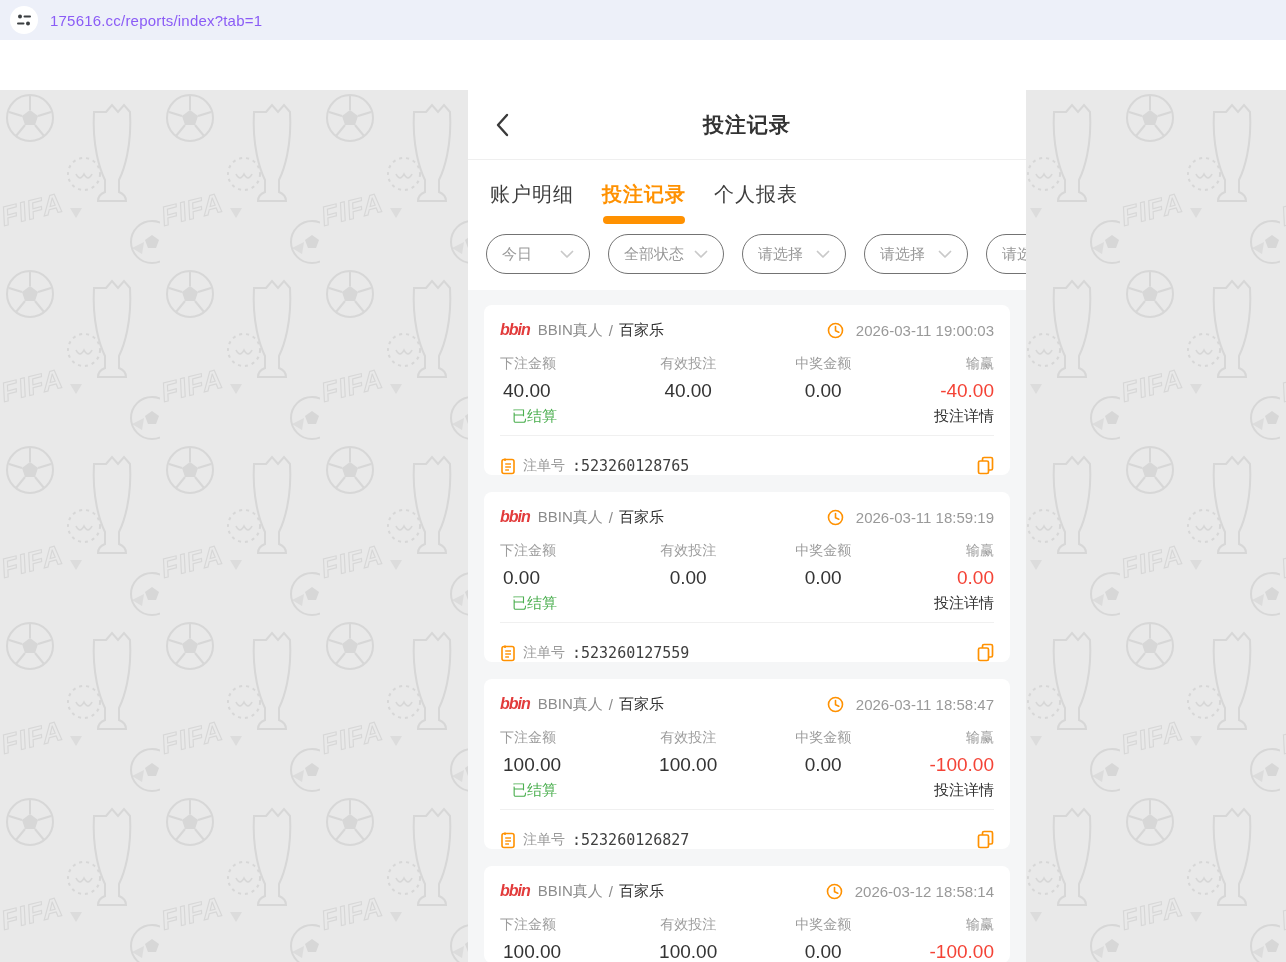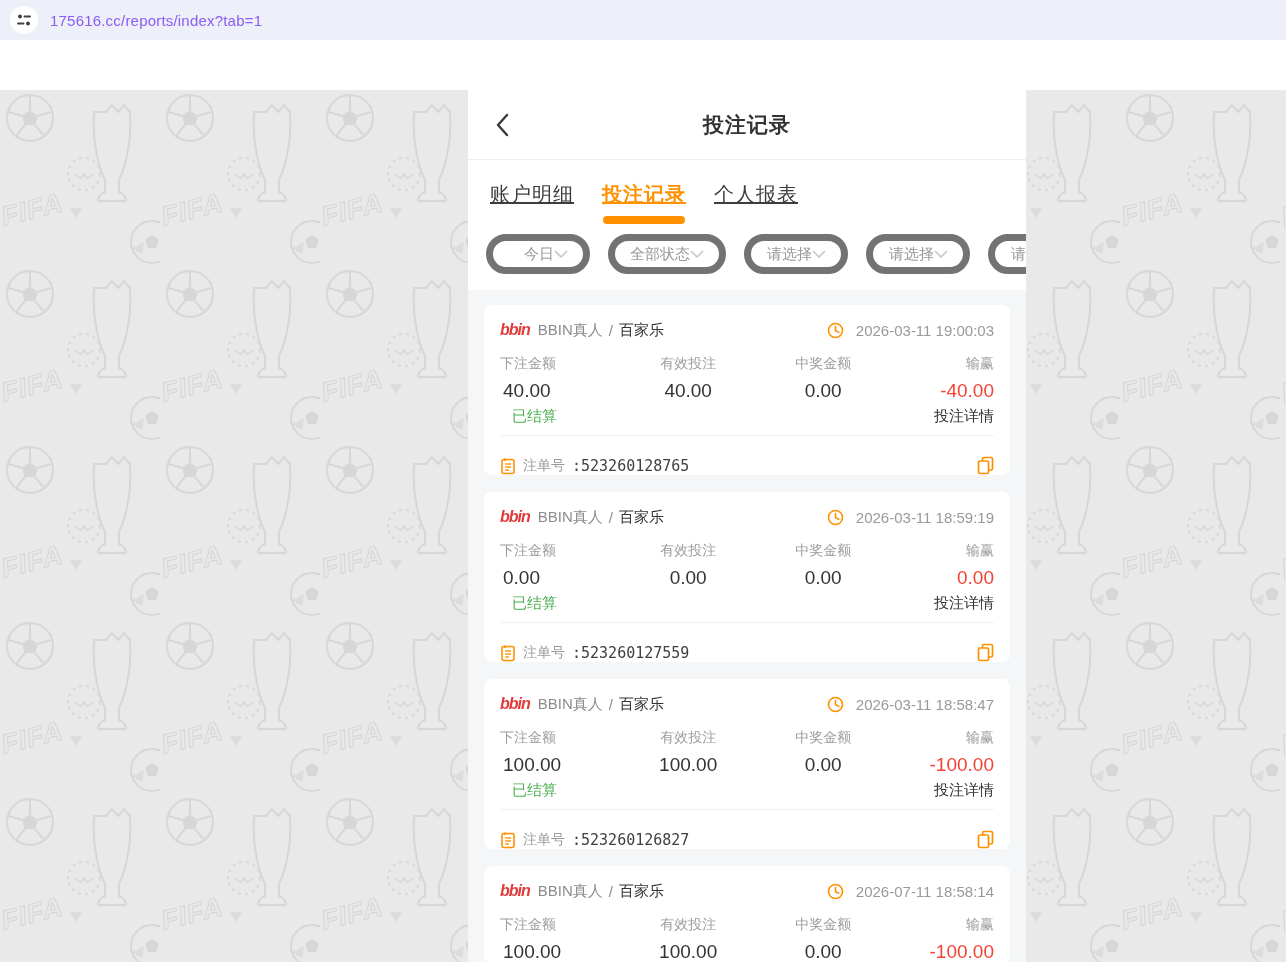--- a/index.html
+++ b/index.html
@@ -17,27 +17,27 @@
 
   
   .panel { position:absolute; left:468px; top:0; width:558px; height:872px; background:#7dd3fc;
            display:flex; flex-direction:column; overflow:hidden; }
 
   .panel-header { height:70px; flex:none; border-bottom:1px solid #efefef; display:flex; align-items:center; justify-content:center; position:relative; background:#fff; }
   .back-btn { position:absolute; left:26px; top:0; height:100%; display:flex; align-items:center; cursor:pointer; }
   .panel-title { font-size:21px; color:#333; font-weight:600; letter-spacing:1px; }
 
   .tabs { flex:none; height:68px; display:flex; align-items:center; gap:28px; padding:0 22px; background:#fff; }
-  .tab { position:relative; height:100%; display:flex; align-items:center; font-size:20px; color:#3d3d3d; font-weight:500; cursor:pointer; letter-spacing:1px;text-decoration:underline; }
+  .tab { position:relative; height:100%; display:flex; align-items:center; font-size:20px; color:#3d3d3d; font-weight:500; cursor:pointer; letter-spacing:1px; }
   .tab .tab-underline { display:none; position:absolute; bottom:4px; left:50%; transform:translateX(-50%); width:82px; height:8px; border-radius:4px; background:#ff9100; }
   .tab.active { color:#ff9100; font-weight:700; }
   .tab.active .tab-underline { display:block; }
 
   .filters { flex:none; display:flex; gap:18px; padding:6px 18px 16px; background:#fff; white-space:nowrap; }
-  .pill { flex:none; display:flex; align-items:center; justify-content:flex-end; min-width:104px; height:40px; padding:0 15px; border:7px solid #737373; border-radius:20px; background:#fff; color:#999; font-size:15px; cursor:pointer; }
+  .pill { flex:none; display:flex; align-items:center; justify-content:space-between; gap:10px; min-width:104px; height:40px; padding:0 15px; border:1px solid #737373; border-radius:20px; background:#fff; color:#999; font-size:15px; cursor:pointer; }
 
   .list { flex:1; background:#f5f6f7; padding:15px 16px; overflow:hidden; }
 
   .card { background:#fff; border-radius:8px; padding:12px 16px 0; margin-bottom:17px; }
   .card-top { display:flex; justify-content:space-between; align-items:center; height:26px; }
   .card-game { display:flex; align-items:center; gap:6px; font-size:15px; }
   .bbin-logo { color:#e23b3b; font-weight:700; font-style:italic; font-size:16px; letter-spacing:-1px; padding-right:2px; }
   .provider-name { color:#8c8c8c; }
   .sep { color:#8c8c8c; }
   .game-name { color:#333; }
@@ -337,21 +337,21 @@
         <span class="bbin-logo">bbin</span>
         <span class="provider-name">BBIN真人</span>
         <span class="sep">/</span>
         <span class="game-name">百家乐</span>
       </div>
       <div class="card-time">
         <svg width="17" height="17" viewBox="0 0 17 17">
           <circle cx="8.5" cy="8.5" r="7" fill="none" stroke="#ff9100" stroke-width="1.6"></circle>
           <polyline points="8.5,4.5 8.5,8.8 11.8,10.2" fill="none" stroke="#ff9100" stroke-width="1.6" stroke-linecap="round" stroke-linejoin="round"></polyline>
         </svg>
-        <span>2026-07-11 18:58:14</span>
+        <span>2026-03-12 18:58:14</span>
       </div>
     </div>
 
     <div class="stats-labels">
       <span>下注金额</span>
       <span>有效投注</span>
       <span>中奖金额</span>
       <span>输赢</span>
     </div>
     <div class="stats-values">

